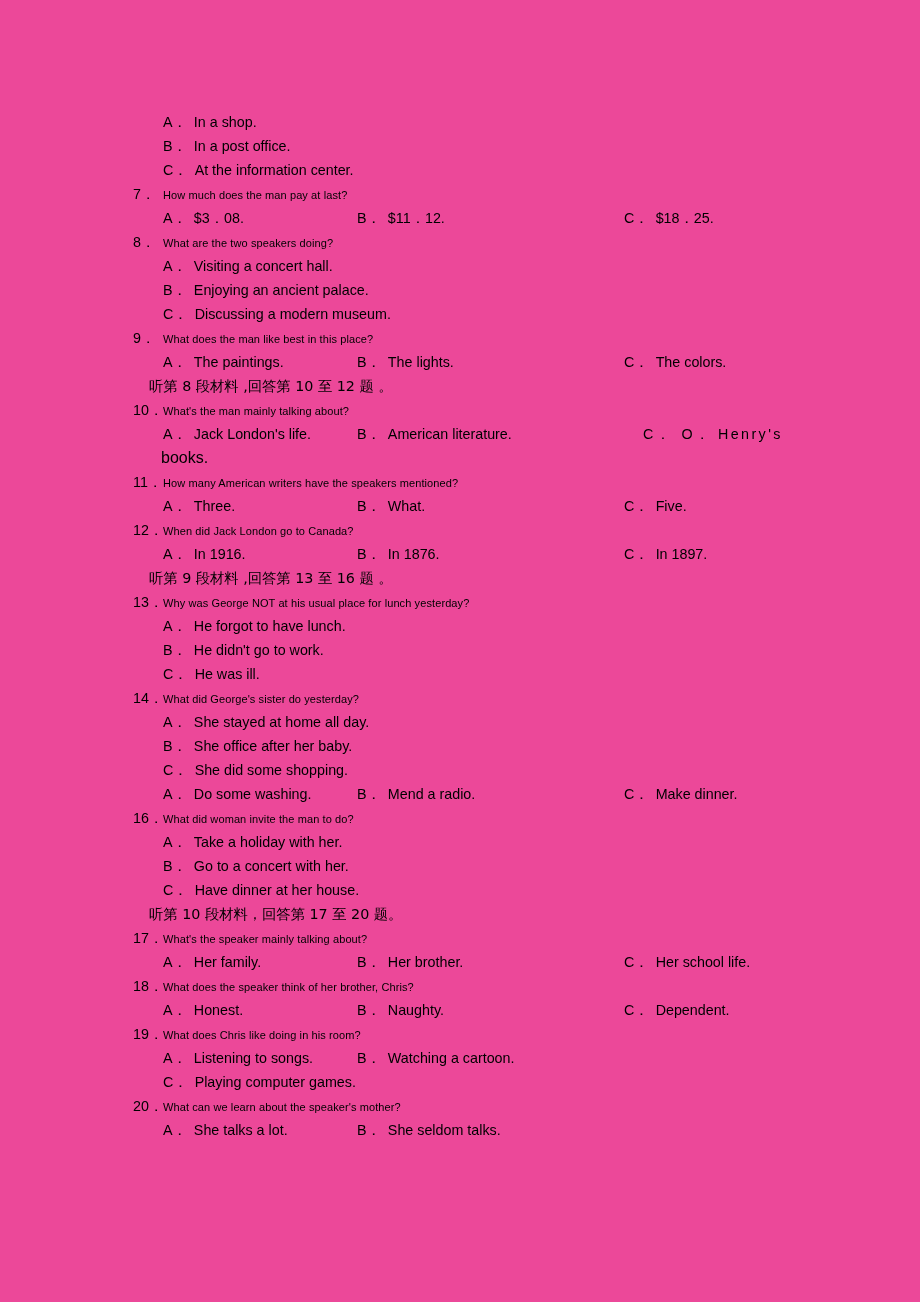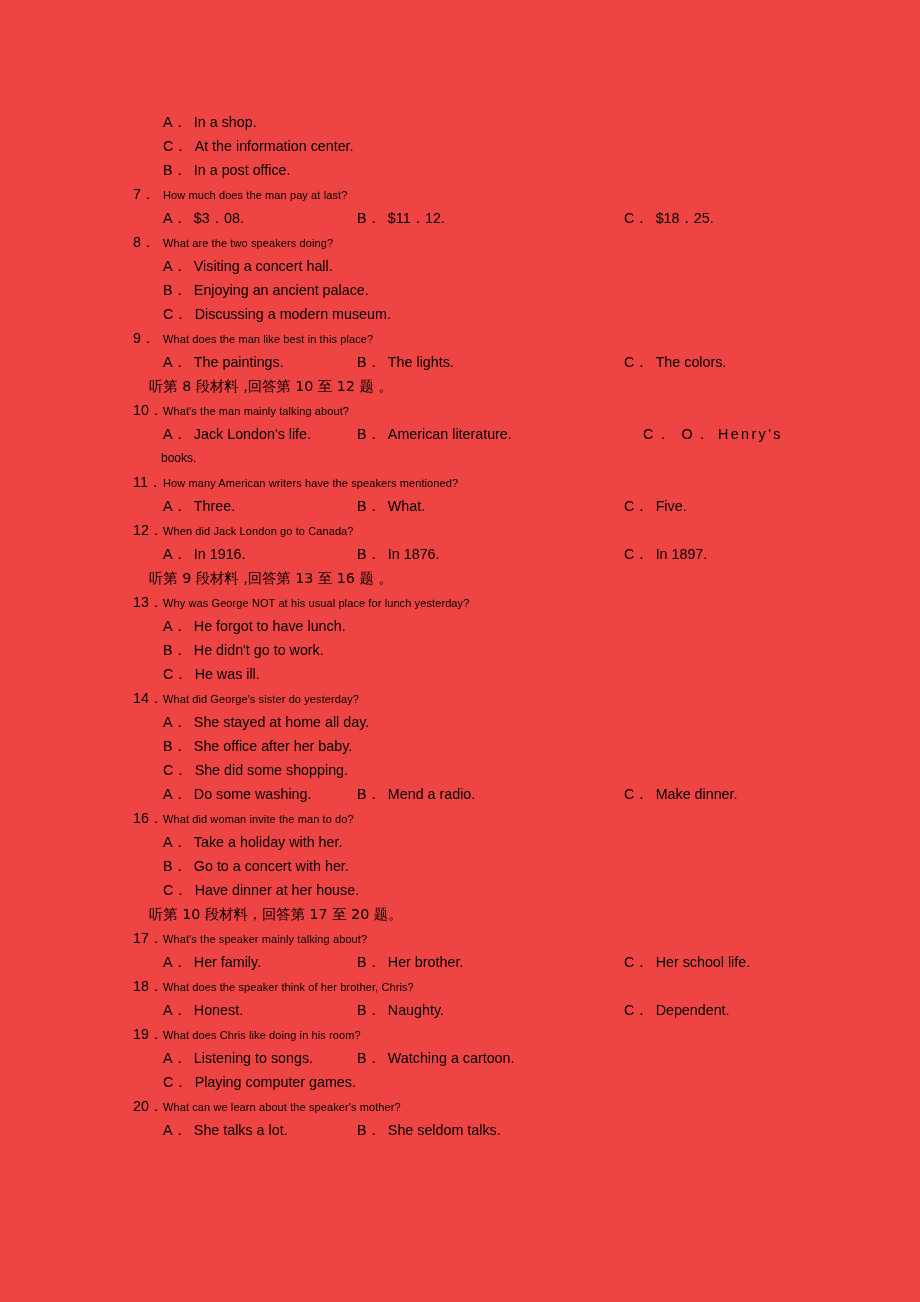--- a/index.html
+++ b/index.html
@@ -12,21 +12,21 @@
     width: 920px;
     height: 1302px;
     font-family: "Liberation Sans", "DejaVu Sans", sans-serif;
     color: #000000;
     overflow: hidden;
   }
   .page {
     position: relative;
     width: 920px;
     height: 1302px;
-    background: #ef4444;
+    background: #ec4899;
     box-sizing: border-box;
     padding: 110px 100px 0 133px;
   }
   
   .line {
     position: relative;
     height: 24px;
     line-height: 24px;
     font-size: 14.3px;
     white-space: nowrap;
@@ -80,21 +80,21 @@
   }
   .opt-stack .lab {
     display: inline-block;
     margin-right: 7px;
   }
 
   
   .cont-line {
     height: 24px;
     line-height: 24px;
-    font-size: 12px;
+    font-size: 16px;
     padding-left: 28px;
     white-space: nowrap;
   }
 
   
   .cn-line {
     height: 24px;
     line-height: 24px;
     font-size: 14.3px;
     padding-left: 16px;
@@ -110,22 +110,22 @@
   .opt-wide .lab {
     margin-right: 9px;
   }
 </style>
 </head>
 <body>
 
 <div class="page">
 
   <div class="opt-stack"><span class="lab">A．</span><span>In a shop.</span></div>
+  <div class="opt-stack"><span class="lab">B．</span><span>In a post office.</span></div>
   <div class="opt-stack"><span class="lab">C．</span><span>At the information center.</span></div>
-  <div class="opt-stack"><span class="lab">B．</span><span>In a post office.</span></div>
 
   <div class="line q-line">
     <span class="q-num">7．</span>
     <span class="q-text">How much does the man pay at last?</span>
   </div>
   <div class="opt-row">
     <span class="opt col-a"><span class="lab">A．</span><span>$3．08.</span></span>
     <span class="opt col-b"><span class="lab">B．</span><span>$11．12.</span></span>
     <span class="opt col-c"><span class="lab">C．</span><span>$18．25.</span></span>
   </div>

